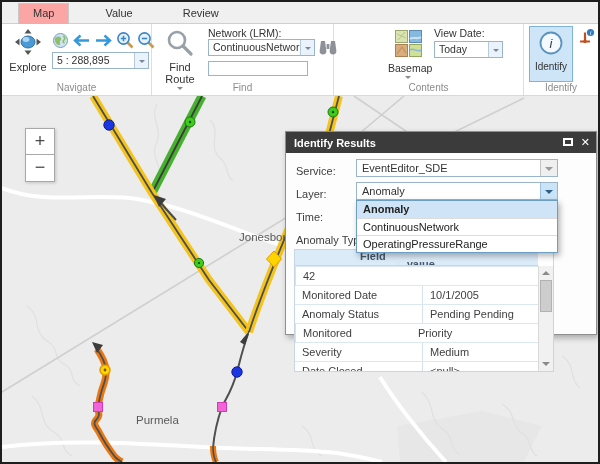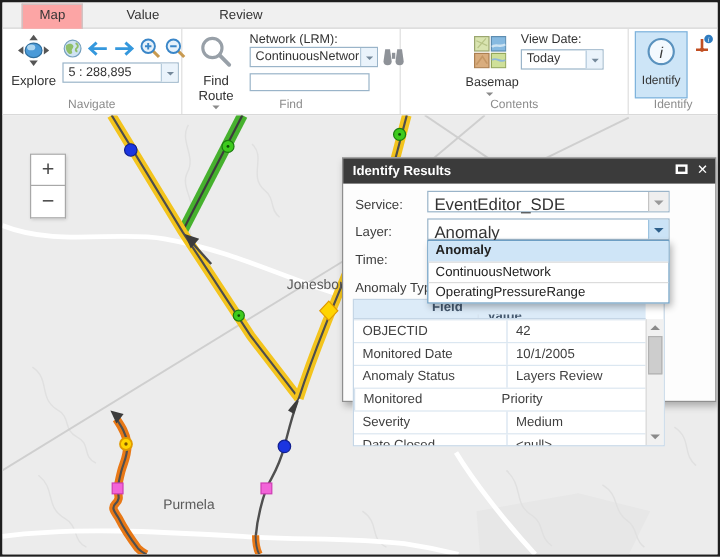--- a/index.html
+++ b/index.html
@@ -54,21 +54,21 @@
   .zbtn+.zbtn{border-top:none;}
   
   #panel{position:absolute;left:283px;top:35px;width:312px;height:204px;background:#fdfdfd;border:1px solid #8f8f8f;box-shadow:2px 3px 6px rgba(0,0,0,.28);}
   #panel-title{height:21px;background:#3b3b3b;color:#fff;display:flex;align-items:center;padding:0 6px 0 8px;}
   #panel-title .t{font-size:11px;font-weight:bold;flex:1;}
   .win-btn{color:#fff;margin-left:8px;font-size:11px;line-height:11px;}
   .max-box{width:10px;height:8px;border:2px solid #fff;display:inline-block;}
   .prow{position:absolute;left:10px;display:flex;align-items:flex-end;height:18px;}
   .prow .plbl{font-size:11px;color:#3d3d3d;}
   .pcombo{position:absolute;left:70px;width:202px;height:18px;display:flex;border:1px solid #9ab4c9;background:#fff;}
-  .pcombo .val{flex:1;font-size:14px;color:#333;padding:2px 0 0 5px;white-space:nowrap;}
+  .pcombo .val{flex:1;font-size:11px;color:#333;padding:2px 0 0 5px;white-space:nowrap;}
   .pcombo .btn{width:17px;display:flex;align-items:center;justify-content:center;}
   .btn-off{background:#efefef;border-left:1px solid #c4c4c4;}
   .btn-on{background:#cbe3f6;border-left:1px solid #9cc3e0;}
   .caret-off{width:0;height:0;border:4px solid transparent;border-top-color:#9a9a9a;margin-top:5px;}
   .caret-on{width:0;height:0;border:4px solid transparent;border-top-color:#2d5f8a;margin-top:5px;}
   #layer-list{position:absolute;left:70px;top:68px;width:202px;background:#fff;border:1px solid #6d9ec4;box-shadow:2px 3px 6px rgba(0,0,0,.3);z-index:6;}
   .opt{height:17px;line-height:17px;font-size:11px;color:#222;padding-left:6px;white-space:nowrap;}
   .opt.sel{background:#cfe5f7;font-weight:bold;}
   .opt+.opt{border-top:1px solid #dcdcdc;}
   
@@ -361,30 +361,29 @@
         <div class="opt">OperatingPressureRange</div>
       </div>
 
       <div id="ptable">
         <div class="tbody-area">
           <div class="trow thead">
             <div class="c c1">Field</div>
             <div class="c c2">Value</div>
           </div>
           <div class="trow">
-            <div class="c c1">OBJECTID</div>
             <div class="c c2">42</div>
           </div>
           <div class="trow">
             <div class="c c1">Monitored Date</div>
             <div class="c c2">10/1/2005</div>
           </div>
           <div class="trow">
             <div class="c c1">Anomaly Status</div>
-            <div class="c c2">Layers Review</div>
+            <div class="c c2">Pending Pending</div>
           </div>
           <div class="trow">
             <div class="c c2">Monitored</div>
             <div class="c c1">Priority</div>
           </div>
           <div class="trow">
             <div class="c c1">Severity</div>
             <div class="c c2">Medium</div>
           </div>
           <div class="trow">

